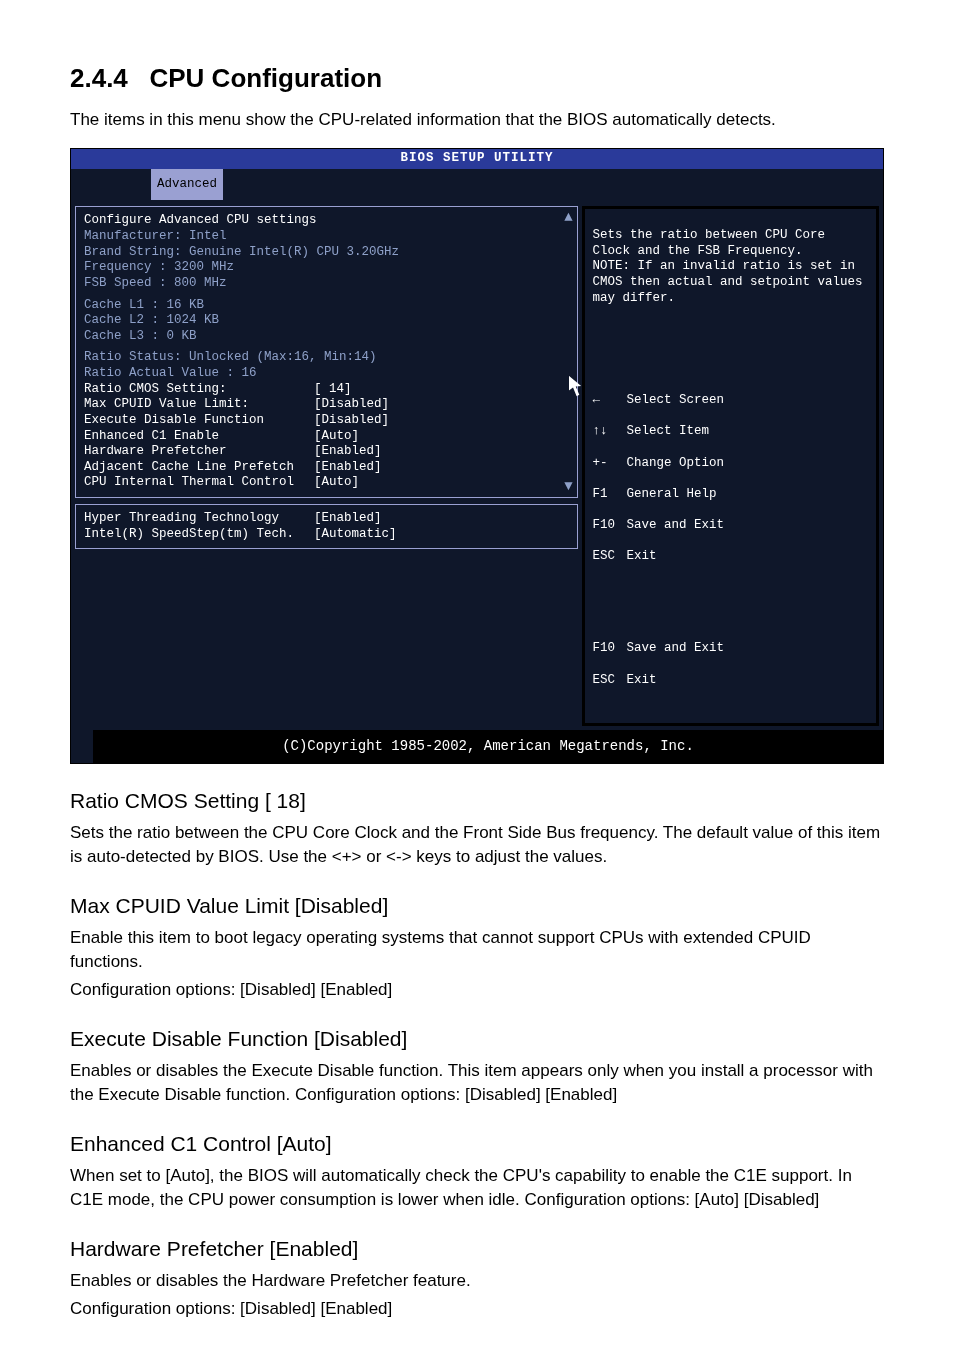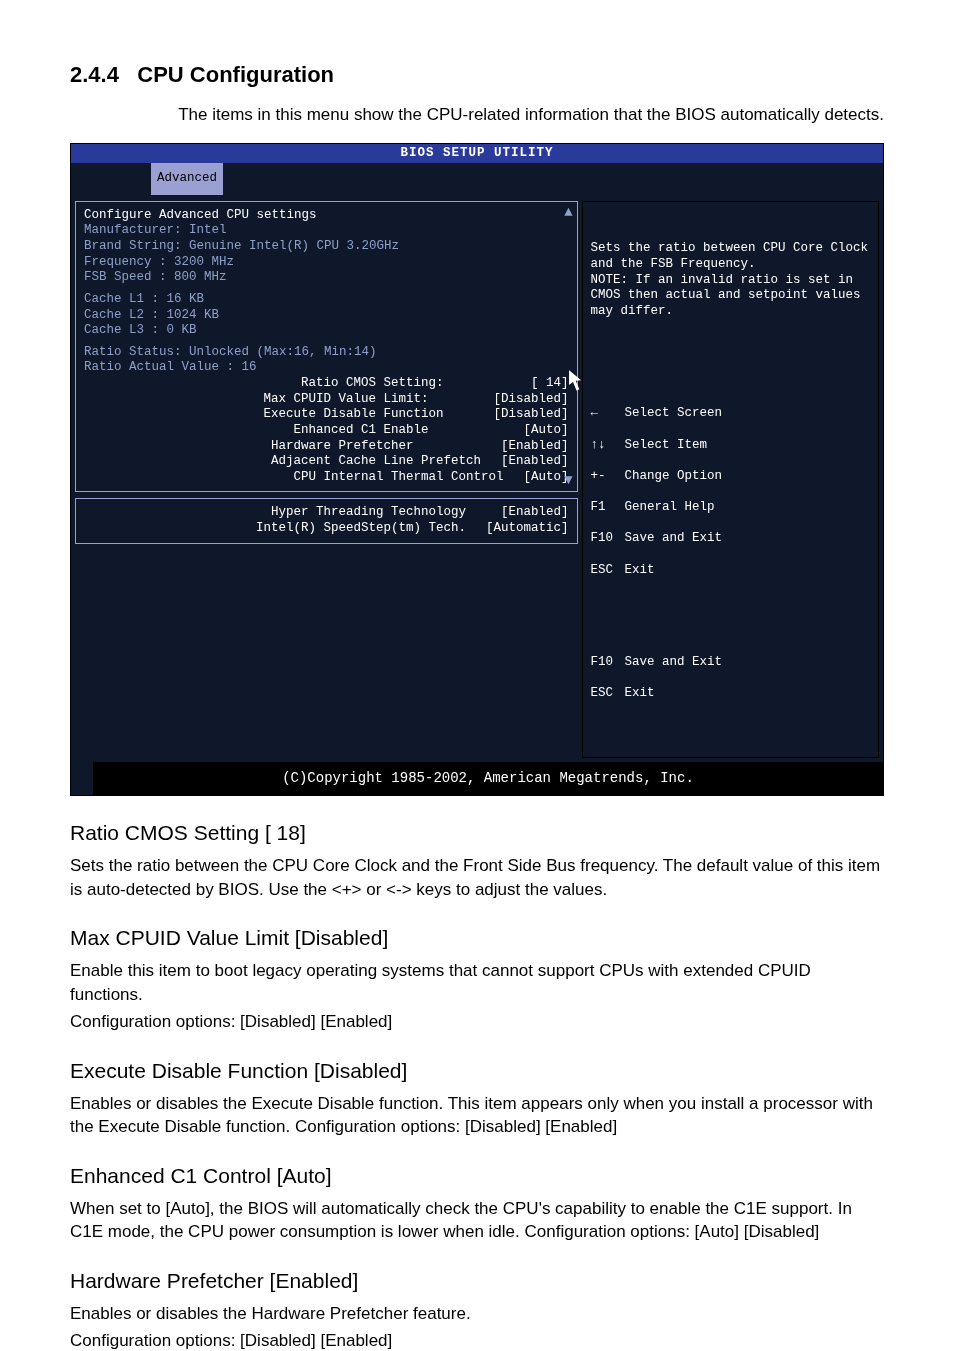--- a/index.html
+++ b/index.html
@@ -7,25 +7,25 @@
     font-family: Arial, Helvetica, sans-serif;
     background: #fff;
     color: #000;
     width: 954px;
     margin: 0 auto;
     padding: 60px 70px 40px 70px;
     font-size: 17px;
     line-height: 1.4;
   }
   h1.section-num {
-    font-size: 22px;
+    font-size: 26px;
     font-weight: bold;
     margin-bottom: 12px;
   }
-  p.intro { margin-bottom: 16px; text-align: right; }
+  p.intro { margin-bottom: 16px; }
   
   .bios-box {
     background: #0f172a;
     color: #fff;
     font-family: "Courier New", monospace;
     font-size: 12.5px;
     line-height: 1.25;
     border: 1px solid #000;
     margin: 0 0 20px 0;
     position: relative;
@@ -55,35 +55,35 @@
     display: flex;
     padding: 4px;
     gap: 4px;
   }
   .bios-left {
     flex: 1 1 63%;
     position: relative;
   }
   .bios-right {
     flex: 0 0 37%;
-    border: 1px solid #000000;
-    padding: 24px 8px;
+    border: 3px solid #000000;
+    padding: 3px 8px;
     color: #fff;
     white-space: pre-line;
     position: relative;
   }
   .bios-panel {
     border: 1px solid #9aa0d2;
     padding: 6px 8px;
     margin-bottom: 6px;
     position: relative;
   }
   .bios-white { color: #fff; font-weight: normal; }
   .bios-dim { color: #8ea0c8; }
-  .bios-row { display: flex; justify-content: flex-end; }
+  .bios-row { display: flex; }
   .bios-label { flex: 0 0 230px; }
   .bios-val { }
   .bios-keys {
     margin-top: 40px;
   }
   .bios-keyrow { display: flex; }
   .bios-keycol1 { width: 34px; }
   .bios-footer {
     background: #000;
     color: #fff;

